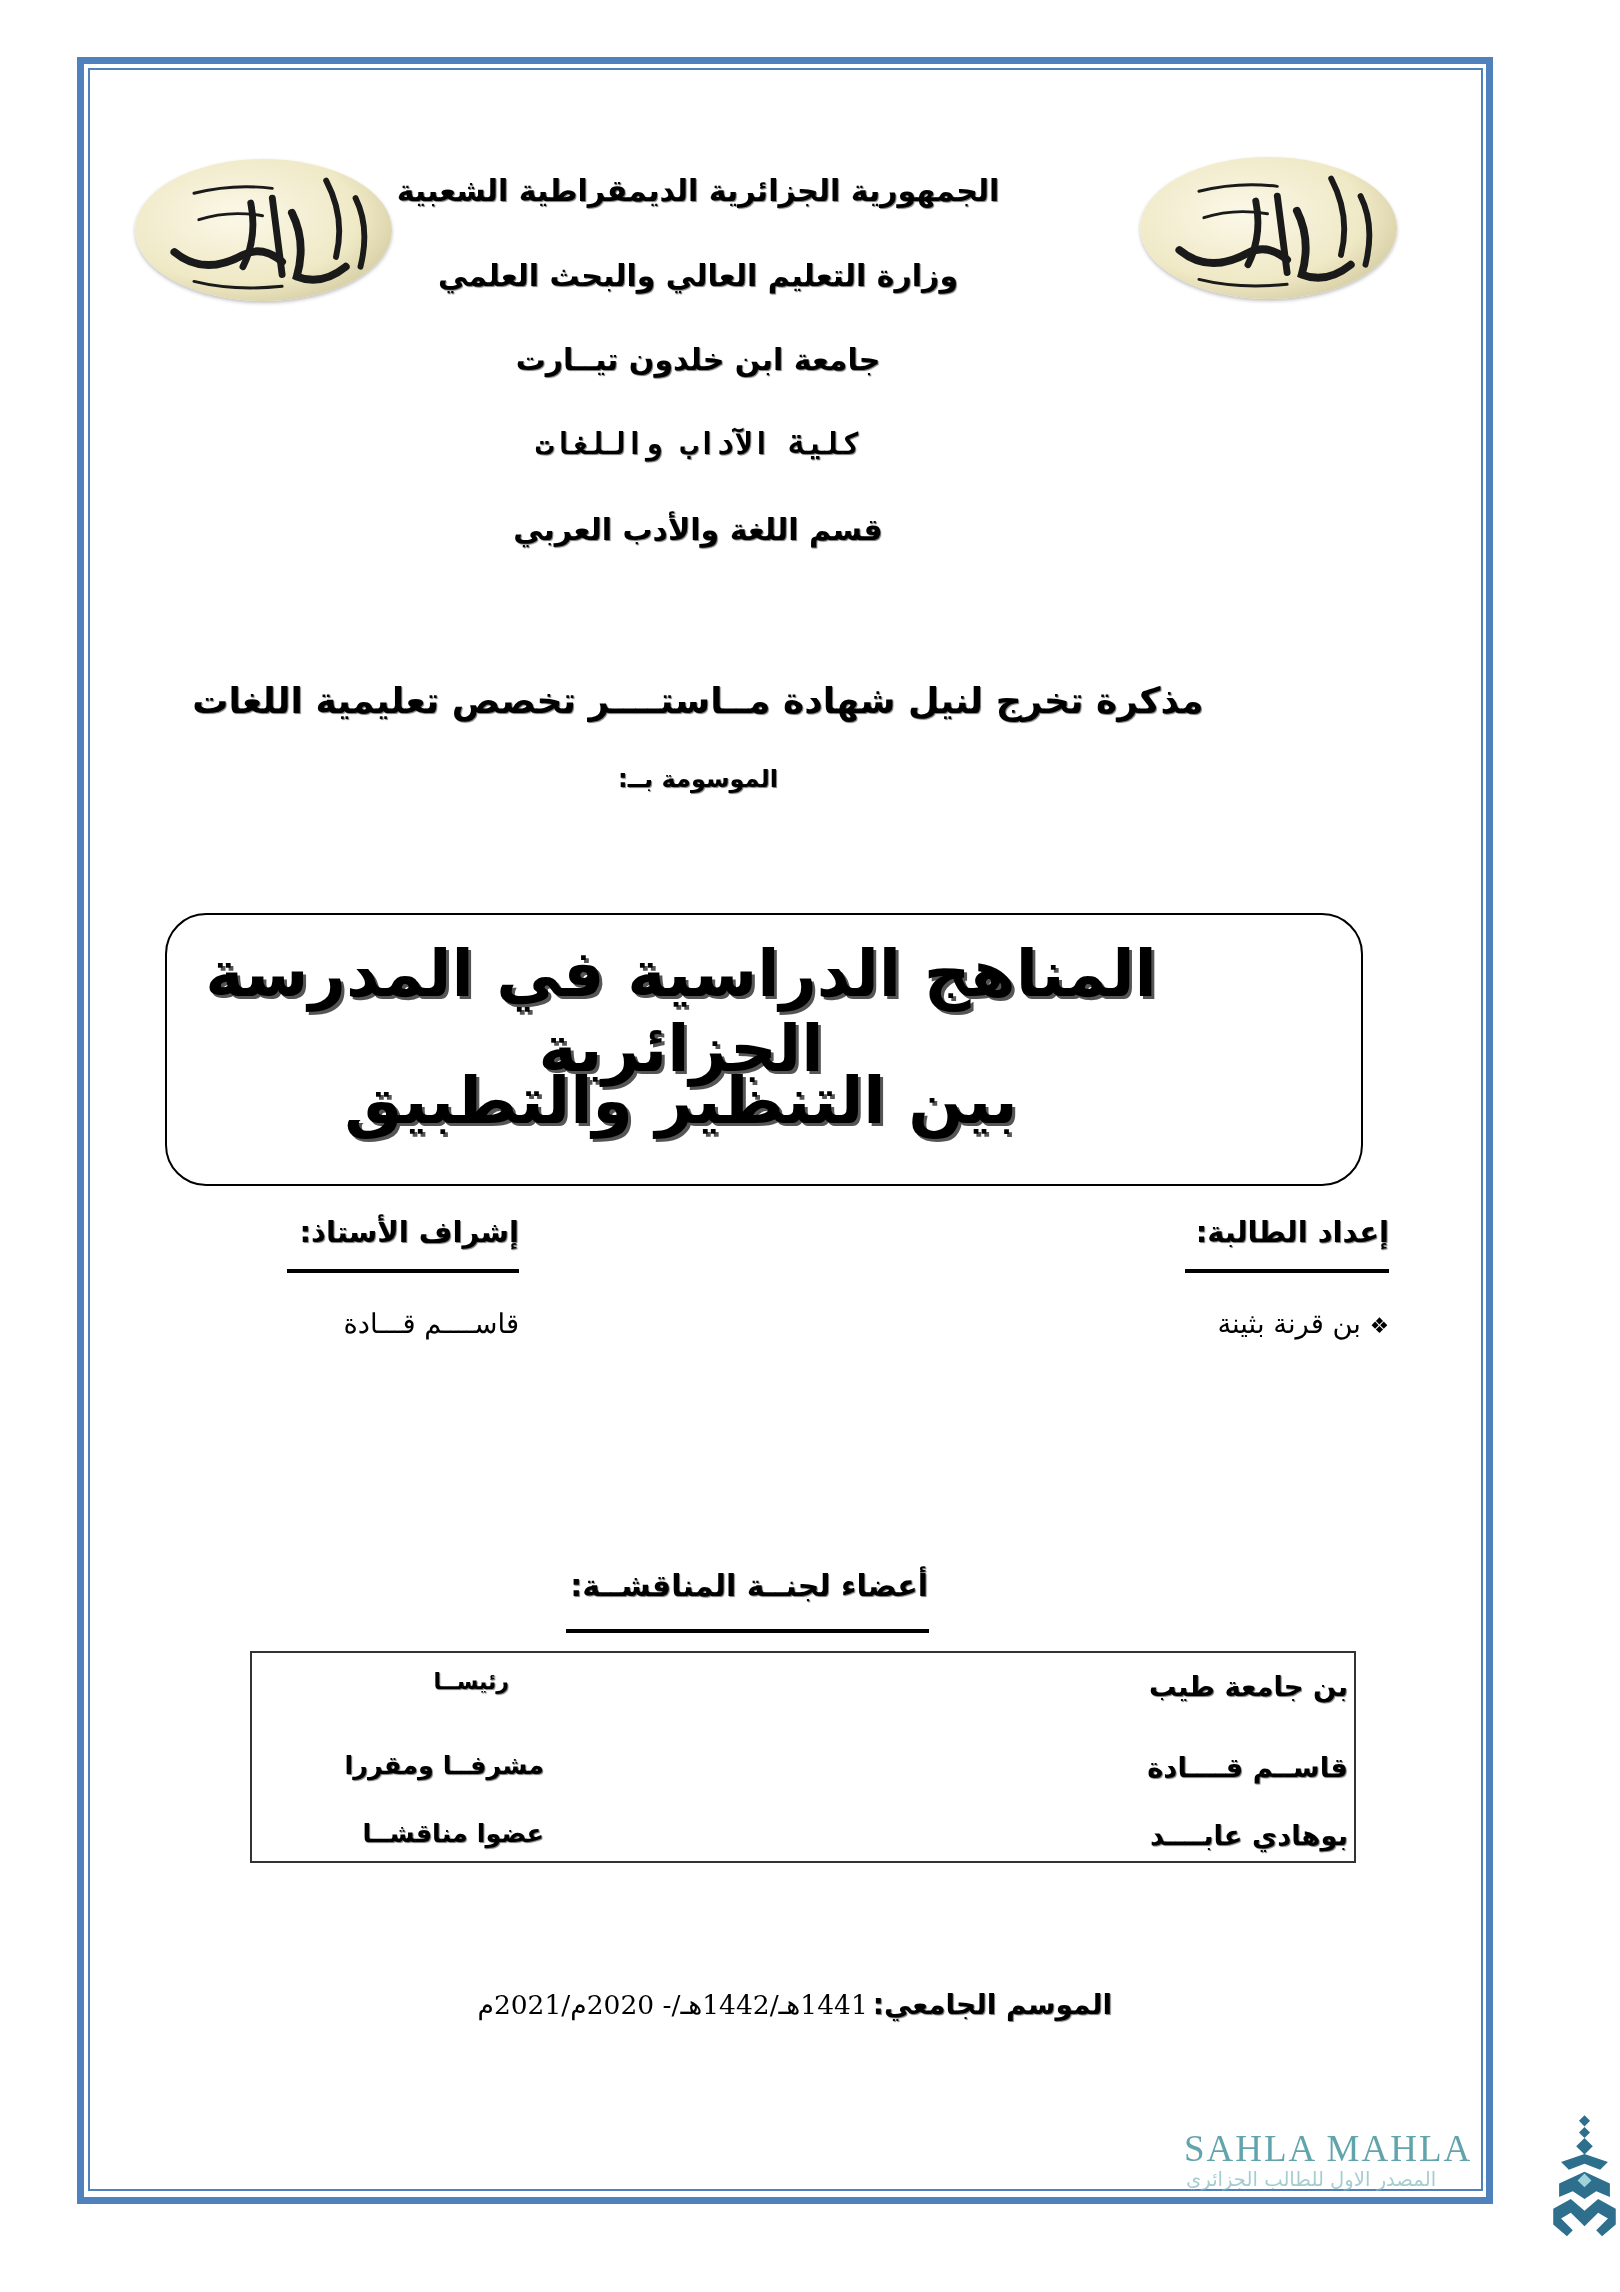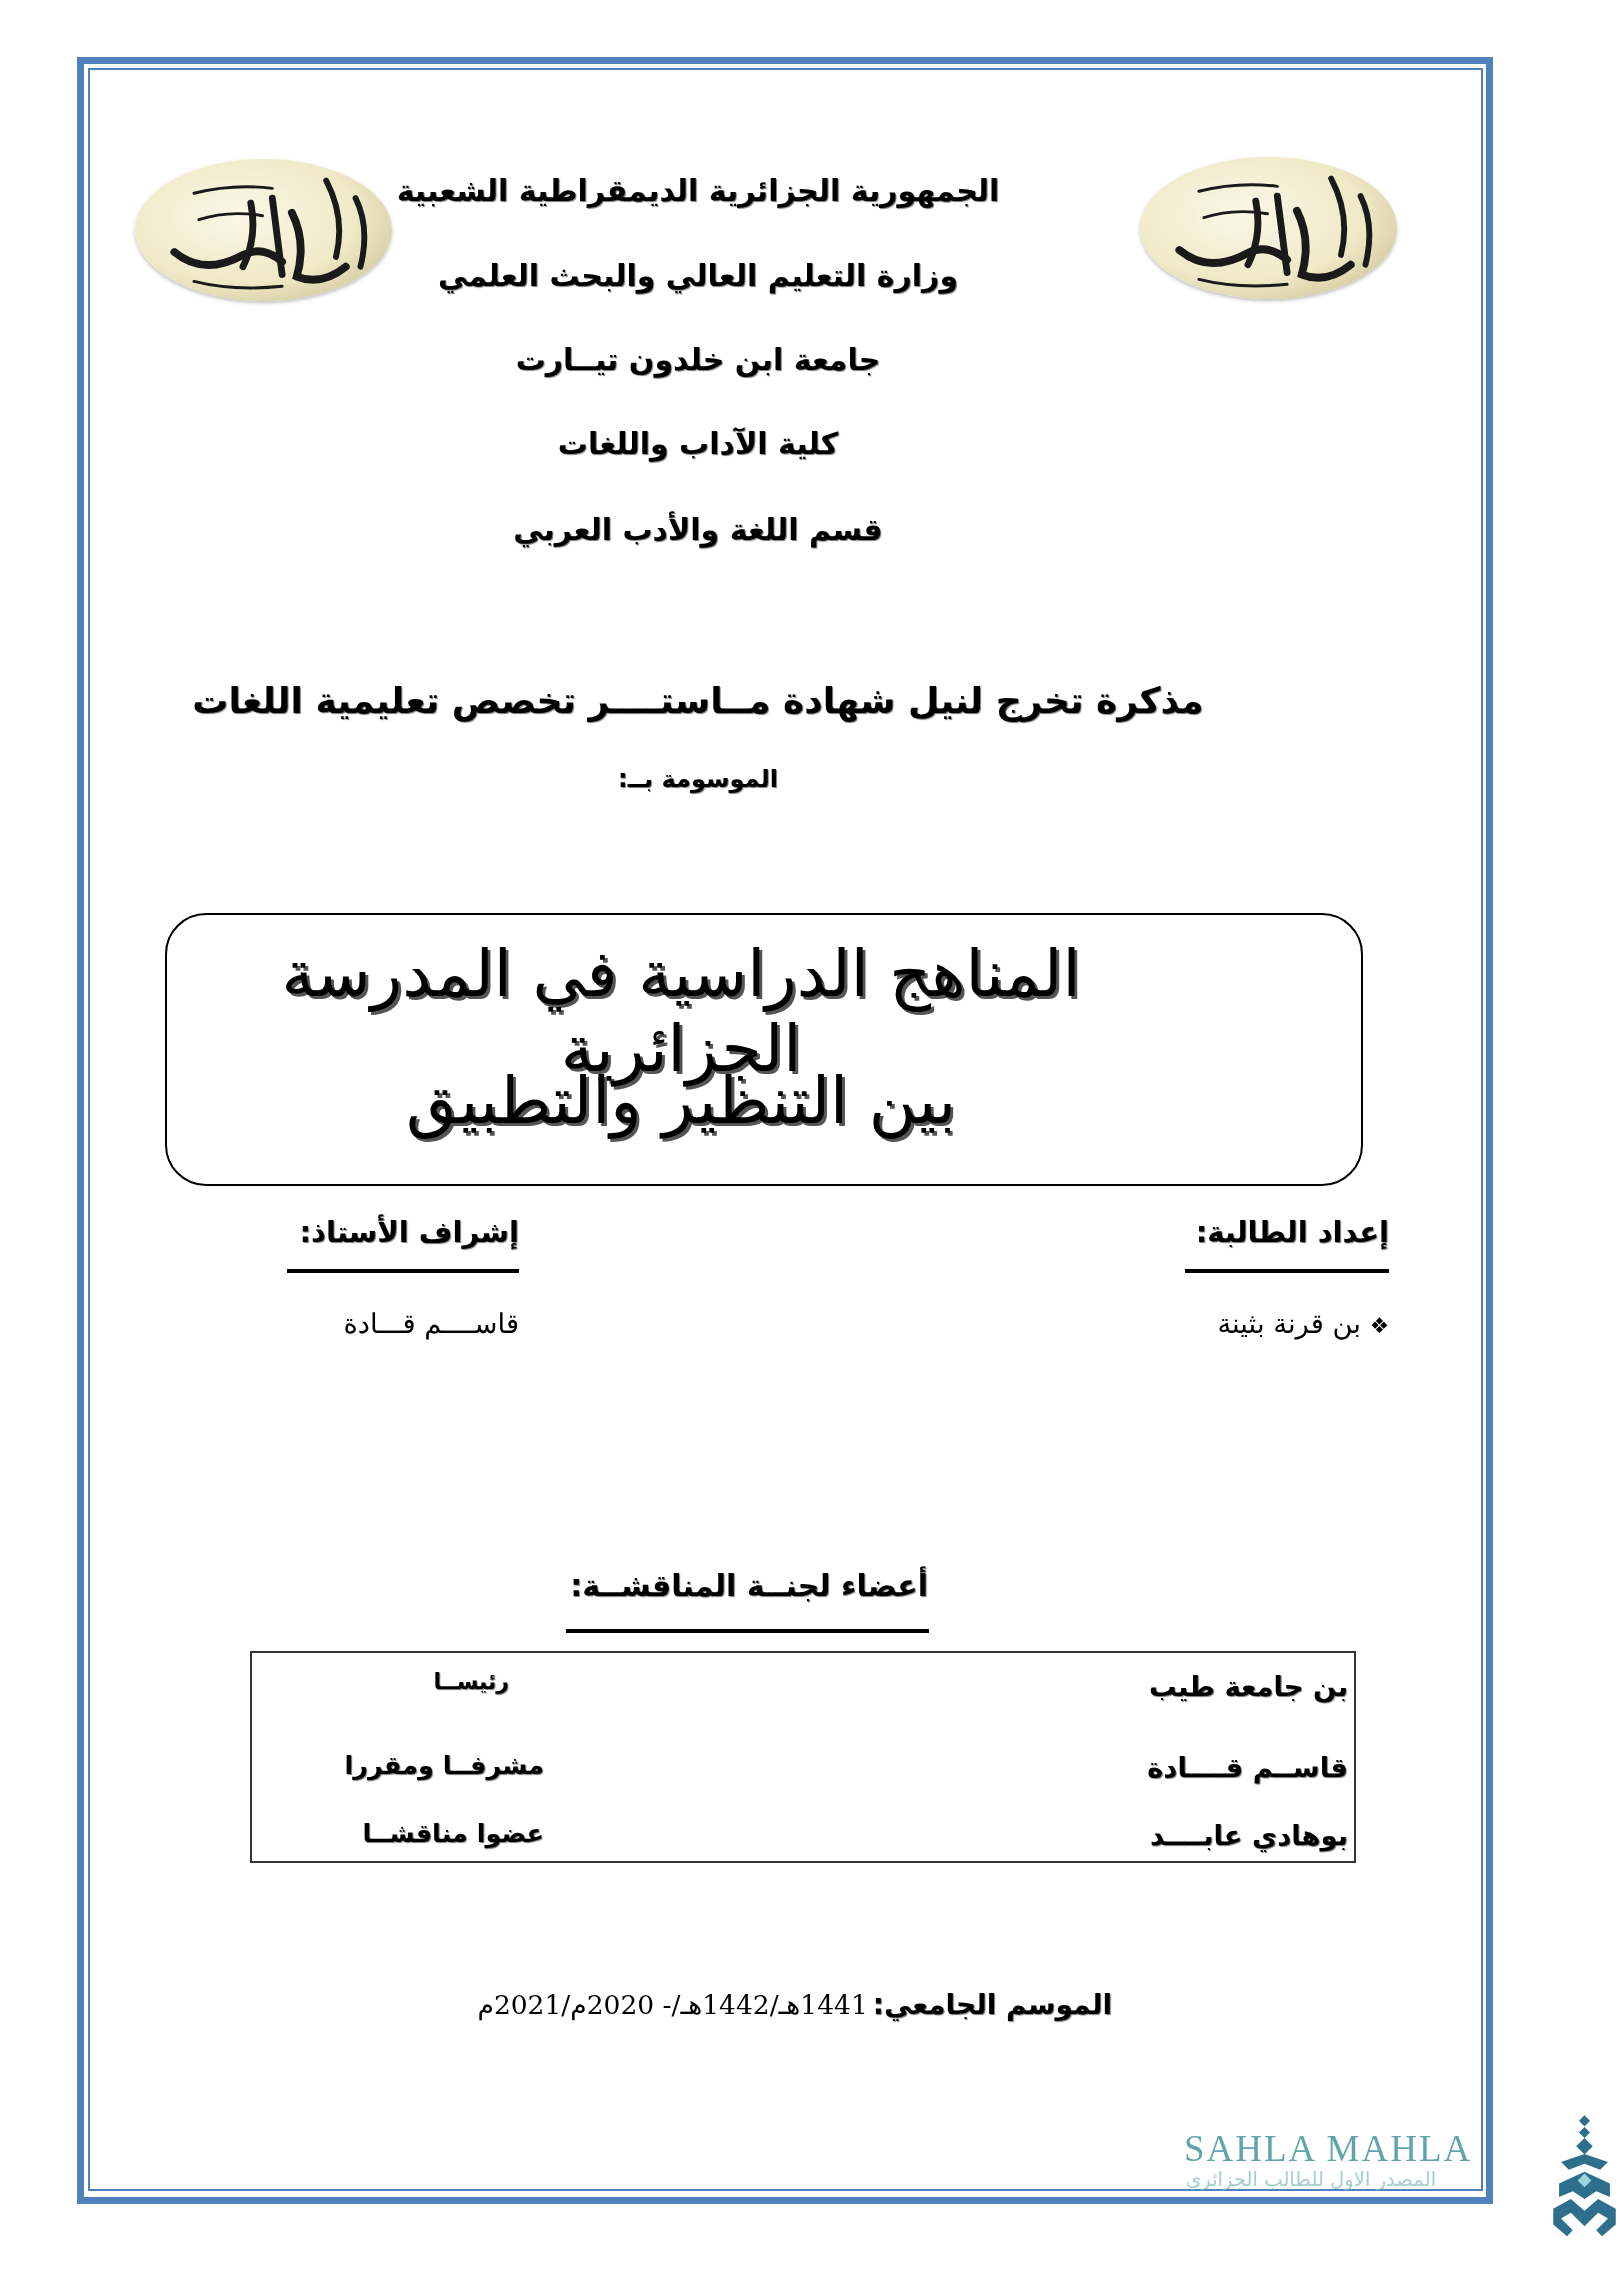--- a/index.html
+++ b/index.html
@@ -7,21 +7,21 @@
   .abs { position:absolute; }
   .frame-outer { left:77px; top:57px; width:1416px; height:2147px; box-sizing:border-box; border:7.8px solid #4f81bd; }
   .frame-inner { left:88px; top:68px; width:1395px; height:2123px; box-sizing:border-box; border:2.9px solid #4f81bd; }
   .logo { width:257px; height:142px; border-radius:50%;
           background:radial-gradient(ellipse at 40% 40%, #fbf8e8 0%, #efe9c6 55%, #cfc69a 85%, #a89f72 100%);
           box-shadow:0 2px 3.9px rgba(0,0,0,0.25); overflow:hidden; }
   .logo svg { width:100%; height:100%; display:block; }
   .line { left:0; width:1396px; text-align:center; direction:rtl; font-family:"DejaVu Sans", sans-serif; font-weight:bold; }
   .hdr { font-size:30px; text-shadow:1px 1px 1px #777; }
   .thesis-box { left:165px; top:913px; width:1198px; height:273px; box-sizing:border-box; border:2px solid #000; border-radius:41px; }
-  .title { left:165px; width:1032px; text-align:center; direction:rtl; font-family:"DejaVu Sans", sans-serif; font-weight:normal; font-size:65px; text-shadow:2.9px 2.9px 0 #555; letter-spacing:-1px; }
+  .title { left:165px; width:1032px; text-align:center; direction:rtl; font-family:"DejaVu Sans", sans-serif; font-weight:bold; font-size:65px; text-shadow:2.9px 2.9px 0 #555; letter-spacing:-1px; }
   .label { direction:rtl; font-family:"DejaVu Sans", sans-serif; font-weight:bold; font-size:29px; text-shadow:1px 1px 1px #777; white-space:nowrap; }
   .uline { height:3.9px; background:#000; }
   .plain { direction:rtl; font-family:"DejaVu Serif", serif; font-size:27.4px; white-space:nowrap; }
   .committee-table { left:250px; top:1651px; width:1106px; height:212px; box-sizing:border-box; border:2px solid #333; border-bottom-width:2.9px; }
   .cell { direction:rtl; font-family:"DejaVu Sans", sans-serif; font-weight:bold; font-size:27.4px; text-shadow:1px 1px 1px #777; white-space:nowrap; }
   .wm-text { font-family:Liberation Serif, serif; font-size:37px; color:#5aa0a8; letter-spacing:2px; white-space:nowrap; opacity:0.95; }
   .wm-sub { font-family:"DejaVu Sans", sans-serif; font-size:19.6px; color:#7fb8bd; direction:rtl; white-space:nowrap; opacity:0.7; }
 </style>
 </head>
 <body>
@@ -56,21 +56,21 @@
       <path d="M60 35 Q100 25 140 30" stroke-width="3"></path>
       <path d="M60 125 Q100 135 150 130" stroke-width="3"></path>
       <path d="M65 62 Q95 52 130 58" stroke-width="3"></path>
     </g>
   </svg>
 </div>
 
 <div class="abs line hdr" style="top:173px;">الجمهورية الجزائرية الديمقراطية الشعبية</div>
 <div class="abs line hdr" style="top:258px;">وزارة التعليم العالي والبحث العلمي</div>
 <div class="abs line hdr" style="top:342px;">جامعة ابن خلدون تيــارت</div>
-<div class="abs line hdr" style="top:426px;">كلية الآداب واللغات</div>
+<div class="abs line hdr" style="top:426px;font-family:Liberation Mono, monospace;">كلية الآداب واللغات</div>
 <div class="abs line hdr" style="top:512px;">قسم اللغة والأدب العربي</div>
 
 <div class="abs line hdr" style="top:680px; font-size:36px;">مذكرة تخرج لنيل شهادة مــاستــــر تخصص تعليمية اللغات</div>
 <div class="abs line hdr" style="top:765px; font-size:24px;">الموسومة بــ:</div>
 
 <div class="abs thesis-box"></div>
 <div class="abs title" style="top:936px;">المناهج الدراسية في المدرسة الجزائرية</div>
 <div class="abs title" style="top:1063px;">بين التنظير والتطبيق</div>
 
 <div class="abs label" style="right:231px; top:1215px;">إعداد الطالبة:</div>

